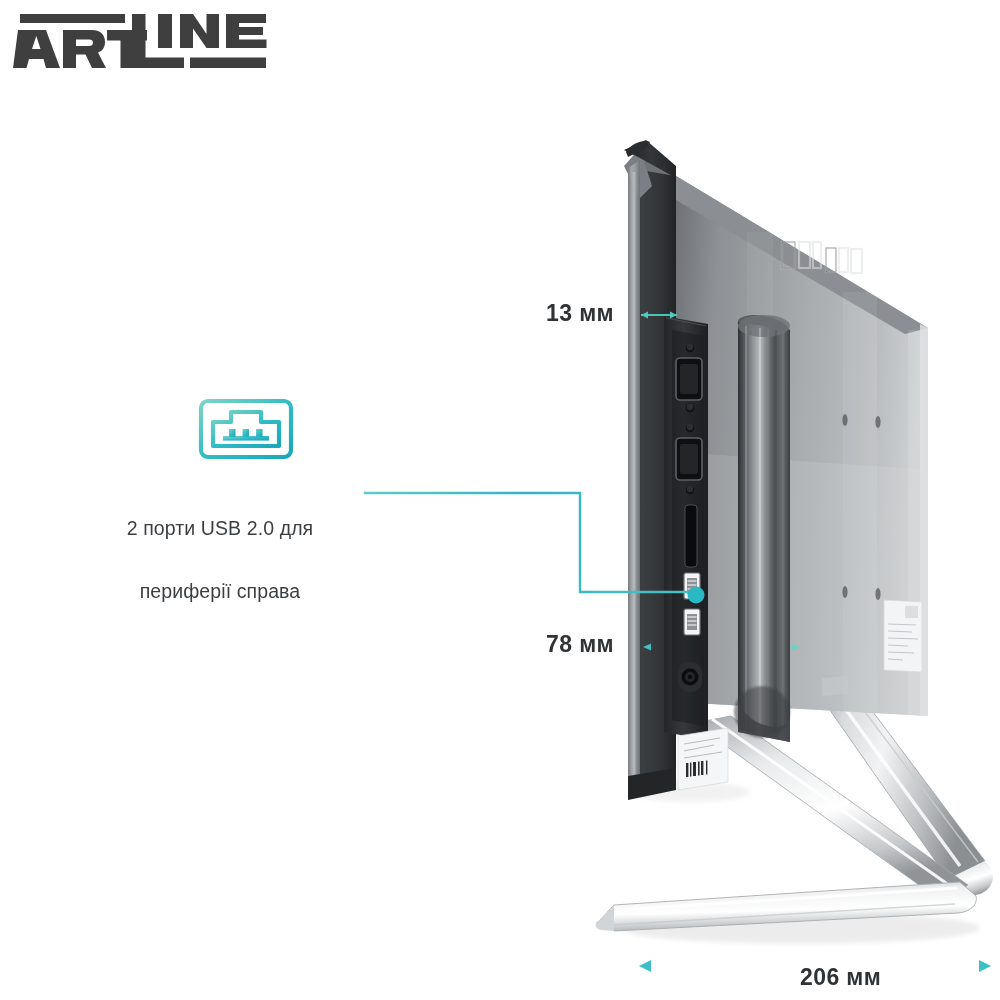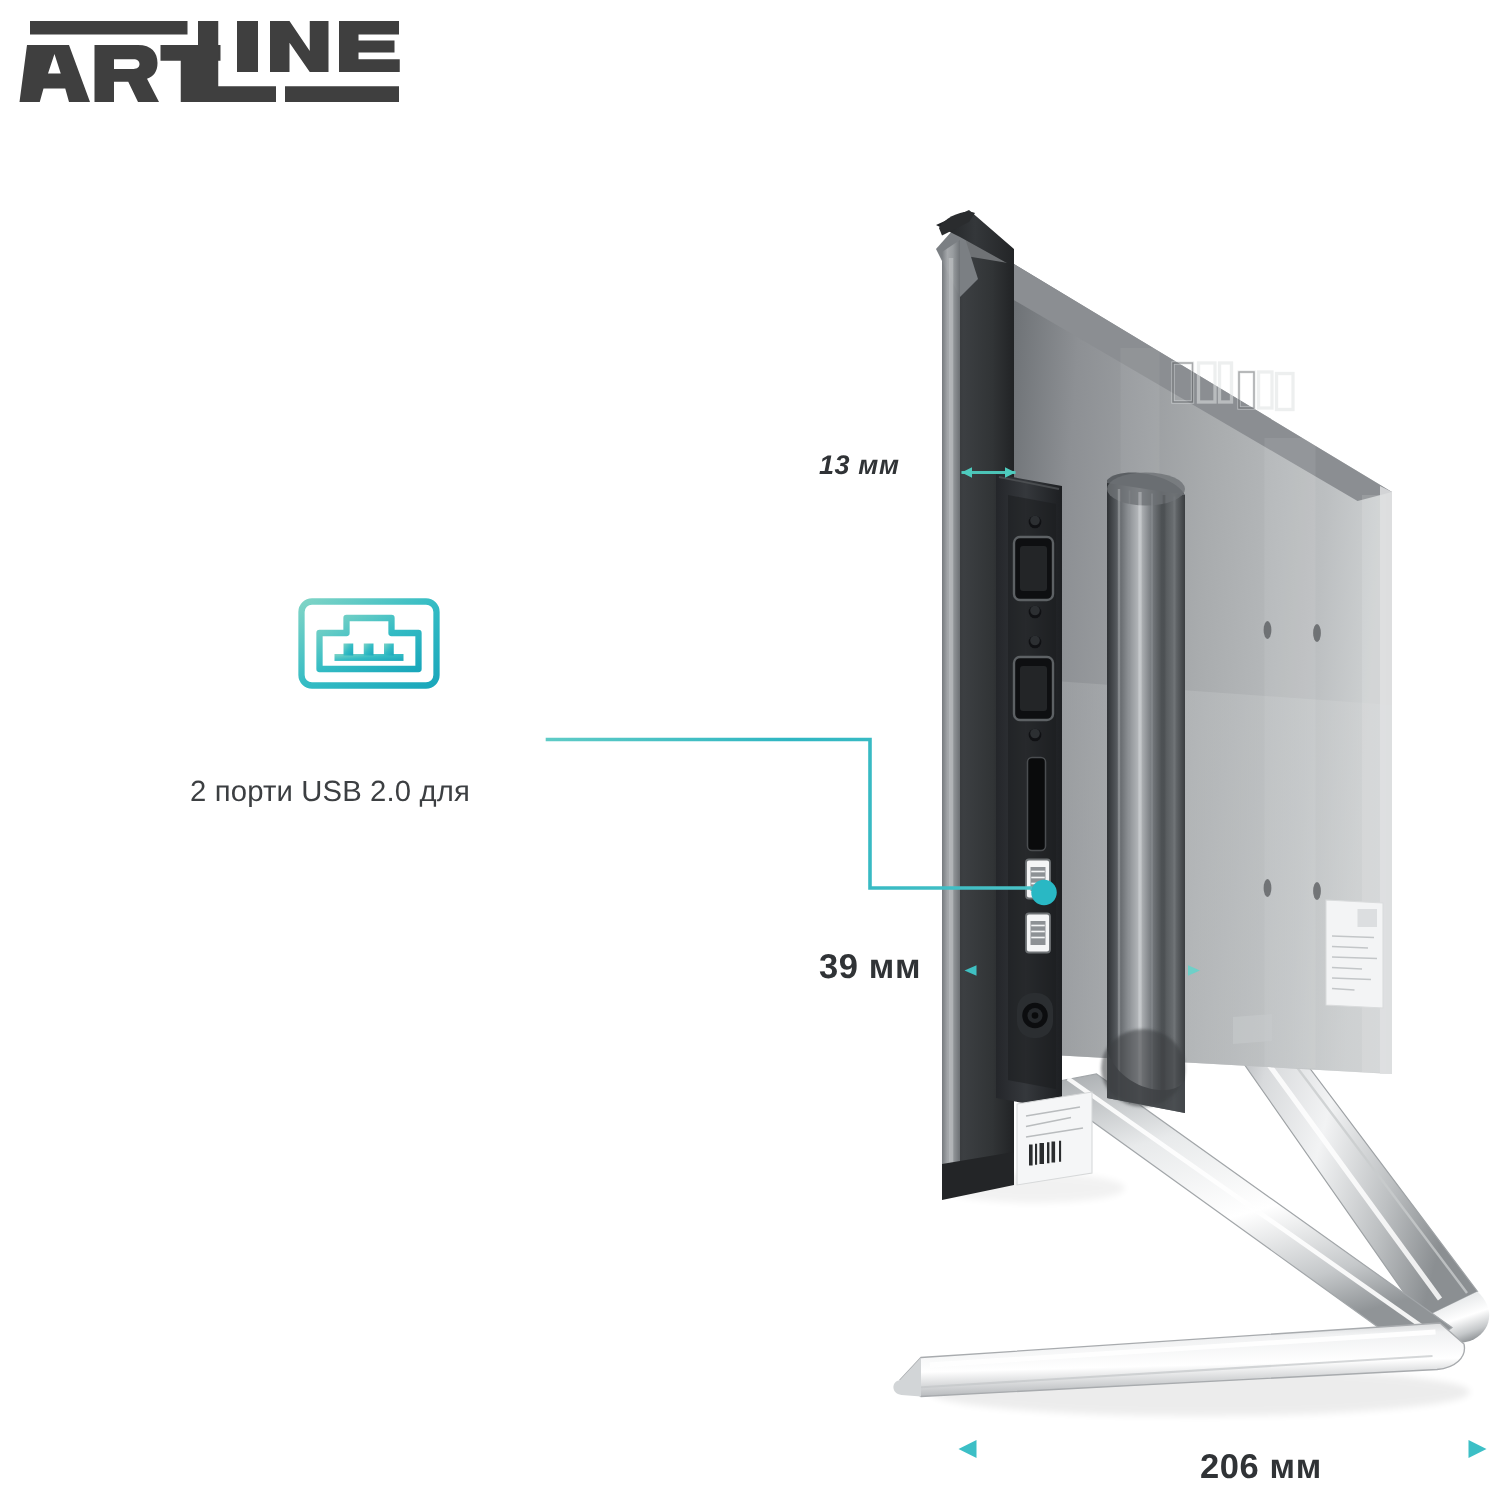--- a/index.html
+++ b/index.html
@@ -27,21 +27,21 @@
   .callout-text div{white-space:nowrap;margin-top:33px;}
 
   
   .dim-label{
     position:absolute;
     font-weight:bold;
     color:#303336;
     letter-spacing:.4px;
     white-space:nowrap;
   }
-  #dim-13{left:546px;top:300px;font-size:18px;font-style:italic;}
+  #dim-13{left:546px;top:300px;font-size:23px;}
   #dim-54{left:546px;top:631px;font-size:23px;}
   #dim-206{left:800px;top:964px;font-size:23px;}
 
   
   #overlay{position:absolute;left:0;top:0;width:1000px;height:1000px;pointer-events:none;}
 
   
   #product{position:absolute;left:0;top:0;width:1000px;height:1000px;}
 </style>
 </head>
@@ -352,24 +352,25 @@
       <path d="M15 48 L15 24 L33 24 L33 14 L63 14 L63 24 L81 24 L81 48 Z" fill="none" stroke="url(#icg)" stroke-width="4.2" stroke-linejoin="round"></path>
       <rect x="25" y="38" width="46" height="4.6" fill="url(#icg)"></rect>
       <rect x="31" y="31" width="6.5" height="8" fill="url(#icg)"></rect>
       <rect x="44.5" y="31" width="6.5" height="8" fill="url(#icg)"></rect>
       <rect x="58" y="31" width="6.5" height="8" fill="url(#icg)"></rect>
     </svg>
   </div>
 
   <div class="callout-text">
     <div>2 порти USB 2.0 для</div>
+    <div>периферії справа</div>
   </div>
 
   <div class="dim-label" id="dim-13">13 мм</div>
-  <div class="dim-label" id="dim-54">39 мм</div>
+  <div class="dim-label" id="dim-54">78 мм</div>
   <div class="dim-label" id="dim-206">206 мм</div>
 
   <svg id="overlay" viewBox="0 0 1000 1000">
     <defs>
       <linearGradient id="lineGrad" x1="0" y1="0" x2="1" y2="0">
         <stop offset="0" stop-color="#5ecbc6"></stop>
         <stop offset="0.5" stop-color="#2fb6c2"></stop>
         <stop offset="1" stop-color="#49c2c6"></stop>
       </linearGradient>
       <linearGradient id="lineGrad2" x1="0" y1="0" x2="1" y2="0">

